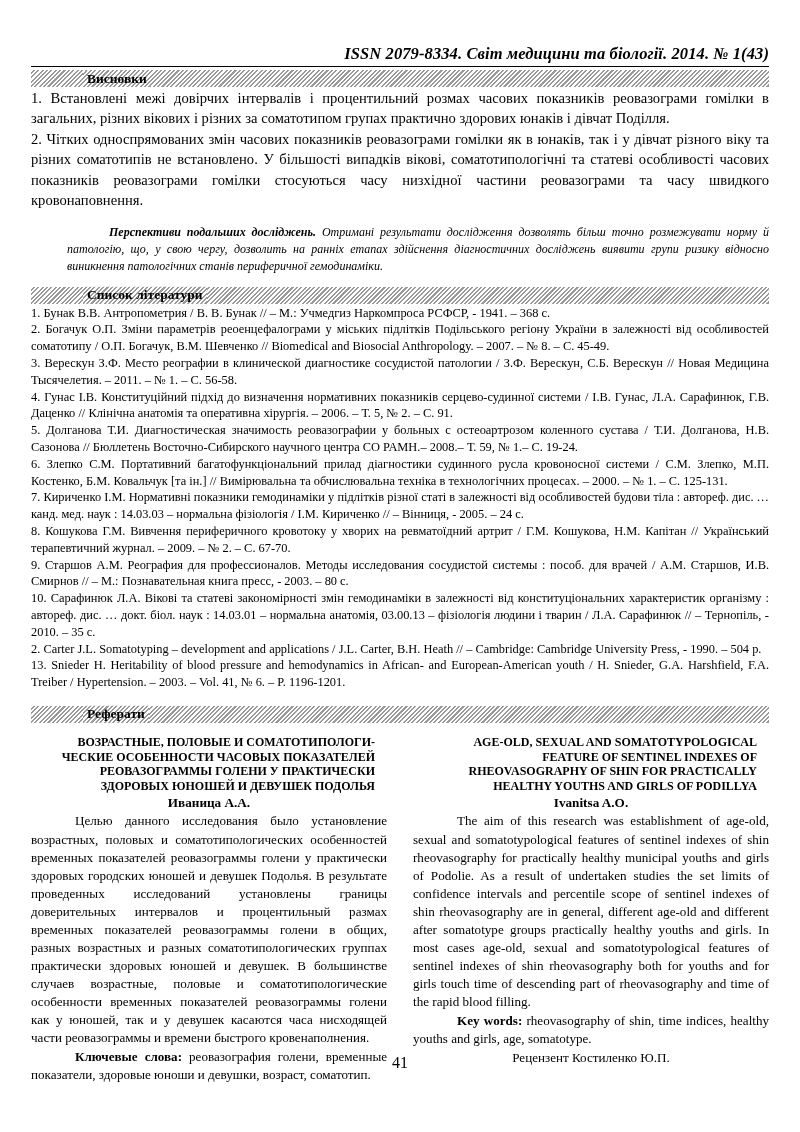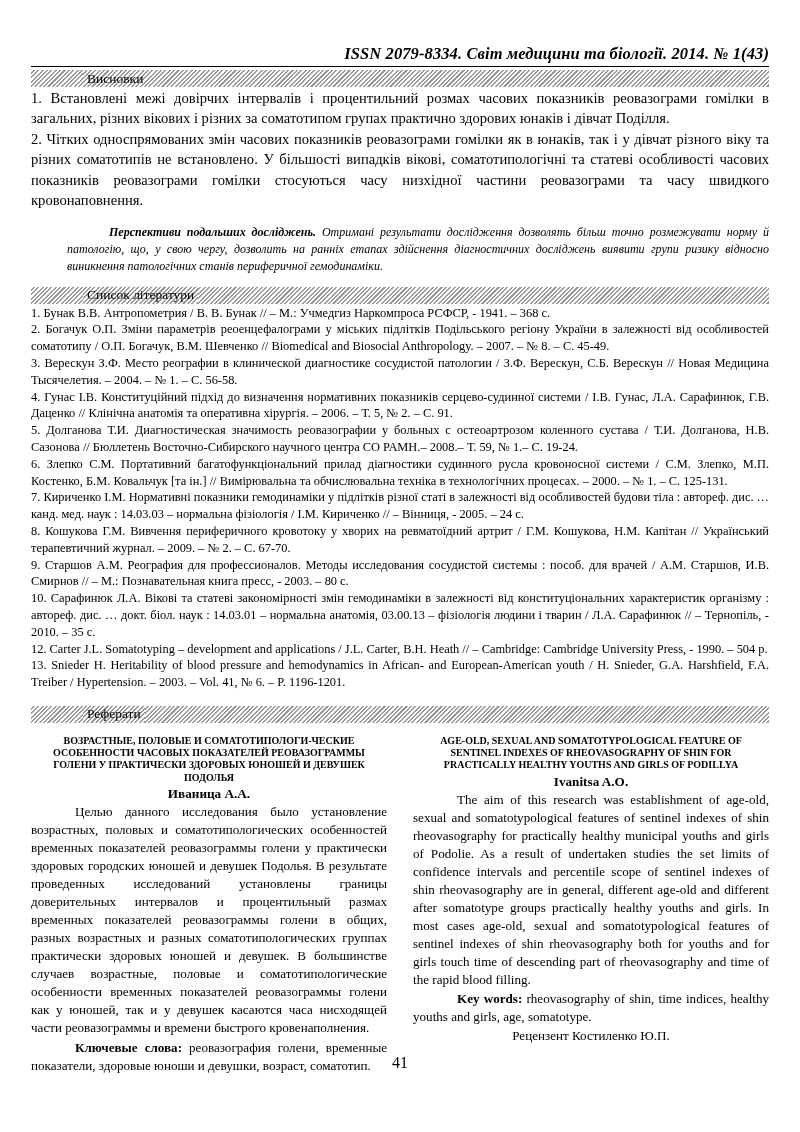--- a/index.html
+++ b/index.html
@@ -54,21 +54,21 @@
         #9a9a9a 1.6px, #9a9a9a 3.1px);
     background-color: #e8e8e8;
     position: relative;
     margin-bottom: 1px;
   }
   .bar .bar-label {
     position: absolute;
     left: 52px;
     top: 50%;
     transform: translateY(-50%);
-    font-weight: normal;
+    font-weight: bold;
     font-size: 13.5px;
     line-height: 1;
     white-space: nowrap;
     background-image: repeating-linear-gradient(
         135deg,
         #ffffff 0px, #ffffff 1.6px,
         #9a9a9a 1.6px, #9a9a9a 3.1px);
     padding: 1px 4px 2px 4px;
     color: #000;
   }
@@ -110,23 +110,23 @@
   .abstract-wrap {
     display: flex;
     gap: 26px;
     margin-top: 12px;
   }
   .abs-col {
     flex: 1 1 0;
     min-width: 0;
   }
   .abs-title {
-    text-align: center;
-    font-weight: bold;
-    font-size: 10px;
+    text-align: right;
+    font-weight: bold;
+    font-size: 12px;
     line-height: 1.22;
     margin: 0 12px;
   }
   .abs-author {
     text-align: center;
     font-weight: bold;
     font-size: 13.2px;
     margin-top: 2px;
     margin-bottom: 1px;
   }
@@ -184,29 +184,29 @@
 
     <p class="persp"><b>Перспективи подальших досліджень.</b><span> Отримані результати дослідження дозволять більш точно розмежувати норму й патологію, що, у свою чергу, дозволить на ранніх етапах здійснення діагностичних досліджень виявити групи ризику відносно виникнення патологічних станів периферичної гемодинаміки.</span></p>
 
     <div class="bar" style="margin-top:2px;">
       <span class="bar-label">Список літератури</span>
     </div>
 
     <div class="refs">
       <p>1. Бунак В.В. Антропометрия / В. В. Бунак // – М.: Учмедгиз Наркомпроса РСФСР, - 1941. – 368 с.</p>
       <p>2. Богачук О.П. Зміни параметрів реоенцефалограми у міських підлітків Подільського регіону України в залежності від особливостей соматотипу / О.П. Богачук, В.М. Шевченко // Biomedical and Biosocial Anthropology. – 2007. – № 8. – С. 45-49.</p>
-      <p>3. Верескун З.Ф. Место реографии в клинической диагностике сосудистой патологии / З.Ф. Верескун, С.Б. Верескун // Новая Медицина Тысячелетия. – 2004. – № 1. – С. 56-58.</p>
+      <p>3. Верескун З.Ф. Место реографии в клинической диагностике сосудистой патологии / З.Ф. Верескун, С.Б. Верескун // Новая Медицина Тысячелетия. – 2011. – № 1. – С. 56-58.</p>
       <p>4. Гунас І.В. Конституційний підхід до визначення нормативних показників серцево-судинної системи / І.В. Гунас, Л.А. Сарафинюк, Г.В. Даценко // Клінічна анатомія та оперативна хірургія. – 2006. – Т. 5, № 2. – С. 91.</p>
       <p>5. Долганова Т.И. Диагностическая значимость реовазографии у больных с остеоартрозом коленного сустава / Т.И. Долганова, Н.В. Сазонова // Бюллетень Восточно-Сибирского научного центра СО РАМН.– 2008.– Т. 59, № 1.– С. 19-24.</p>
       <p>6. Злепко С.М. Портативний багатофункціональний прилад діагностики судинного русла кровоносної системи / С.М. Злепко, М.П. Костенко, Б.М. Ковальчук [та ін.] // Вимірювальна та обчислювальна техніка в технологічних процесах. – 2000. – № 1. – С. 125-131.</p>
       <p>7. Кириченко І.М. Нормативні показники гемодинаміки у підлітків різної статі в залежності від особливостей будови тіла : автореф. дис. … канд. мед. наук : 14.03.03 – нормальна фізіологія / І.М. Кириченко // – Вінниця, - 2005. – 24 с.</p>
       <p>8. Кошукова Г.М. Вивчення периферичного кровотоку у хворих на ревматоїдний артрит / Г.М. Кошукова, Н.М. Капітан // Український терапевтичний журнал. – 2009. – № 2. – С. 67-70.</p>
       <p>9. Старшов А.М. Реография для профессионалов. Методы исследования сосудистой системы : пособ. для врачей / А.М. Старшов, И.В. Смирнов // – М.: Познавательная книга пресс, - 2003. – 80 с.</p>
       <p>10. Сарафинюк Л.А. Вікові та статеві закономірності змін гемодинаміки в залежності від конституціональних характеристик організму : автореф. дис. … докт. біол. наук : 14.03.01 – нормальна анатомія, 03.00.13 – фізіологія людини і тварин / Л.А. Сарафинюк // – Тернопіль, - 2010. – 35 с.</p>
-      <p>12. Carter J.L. Somatotyping – development and applications / J.L. Carter, B.H. Heath // – Cambridge: Cambridge University Press, - 1990. – 504 p.</p>
+      <p>2. Carter J.L. Somatotyping – development and applications / J.L. Carter, B.H. Heath // – Cambridge: Cambridge University Press, - 1990. – 504 p.</p>
       <p>13. Snieder H. Heritability of blood pressure and hemodynamics in African- and European-American youth / H. Snieder, G.A. Harshfield, F.A. Treiber / Hypertension. – 2003. – Vol. 41, № 6. – P. 1196-1201.</p>
     </div>
 
     <div class="bar" style="margin-top:15px;">
       <span class="bar-label">Реферати</span>
     </div>
 
     <div class="abstract-wrap">
 
       <div class="abs-col">

